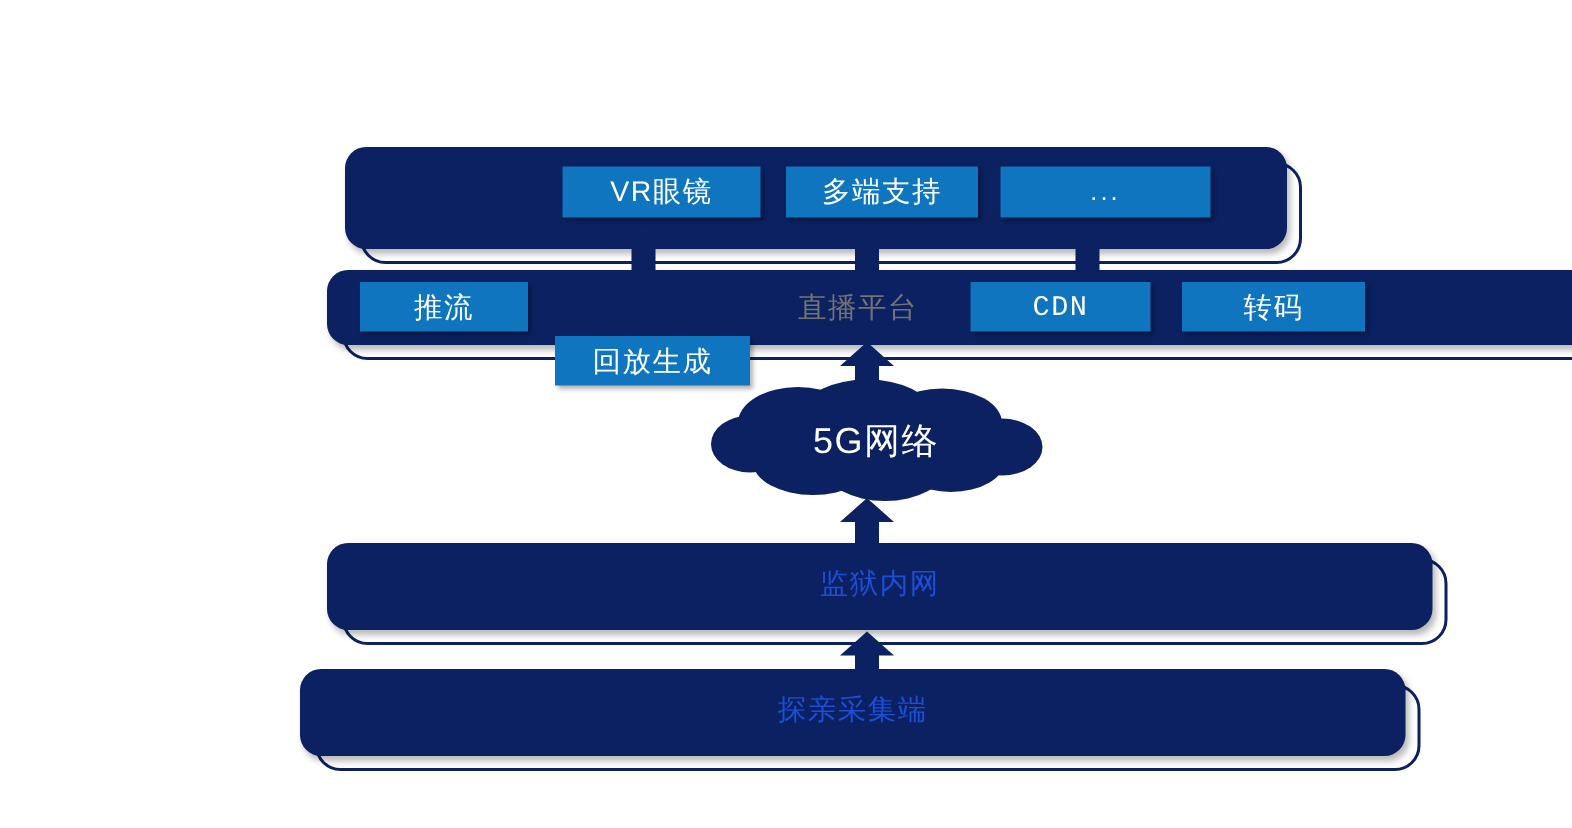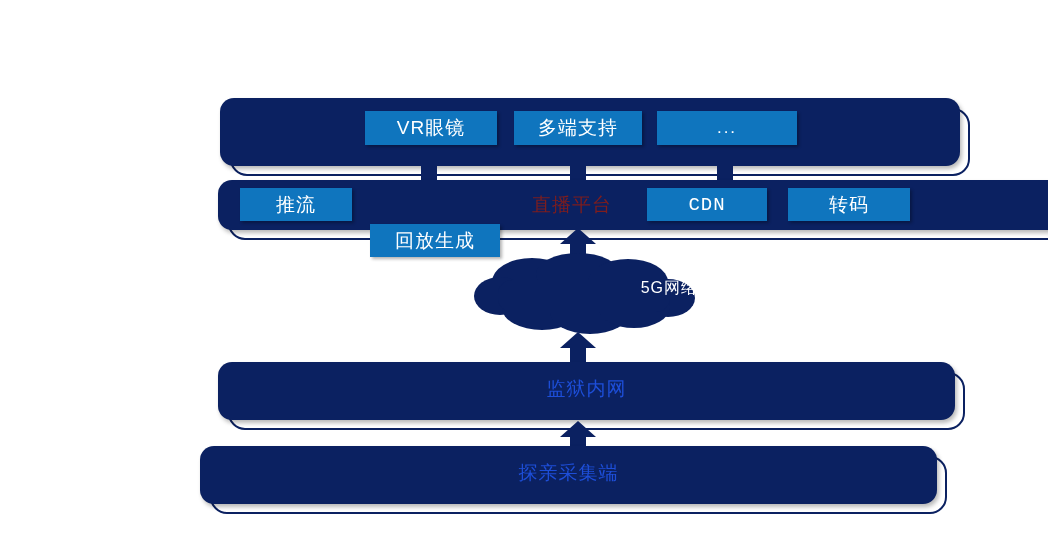--- a/index.html
+++ b/index.html
@@ -81,21 +81,21 @@
     white-space: nowrap;
   }
   .chip.dots {
     font-size: 17px;
     letter-spacing: 2px;
   }
 
   
   .plain-label {
     position: absolute;
-    color: #7f1d1d;
+    color: #737373;
     font-size: 19px;
     letter-spacing: 1px;
     display: flex;
     align-items: center;
     justify-content: center;
     white-space: nowrap;
   }
 
   
   .layer-caption {
@@ -125,34 +125,34 @@
     top: 252px;
     width: 228px;
     height: 84px;
   }
   #cloud-group svg { display: block; width: 100%; height: 100%; }
   #cloud-label {
     position: absolute;
     left: 0;
     right: 0;
     top: 26px;
-    text-align: right;
+    text-align: center;
     color: #ffffff;
-    font-size: 16px;
+    font-size: 24px;
     letter-spacing: 1px;
     white-space: nowrap;
   }
 </style>
 </head>
 <body>
 
 <div id="slide">
 
 
-  <div class="layer" id="layer-terminal" style="left:220px; top:98px; width:740px; height:68px;">
+  <div class="layer" id="layer-terminal" style="left:230px; top:98px; width:628px; height:68px;">
     <div class="plate-back"></div>
     <div class="plate-front"></div>
     <div class="plate-content">
 
       <div class="chip" style="left:145px; top:13px; width:132px; height:34px;">
         <span>VR眼镜</span>
       </div>
 
       <div class="chip" style="left:294px; top:13px; width:128px; height:34px;">
         <span>多端支持</span>

